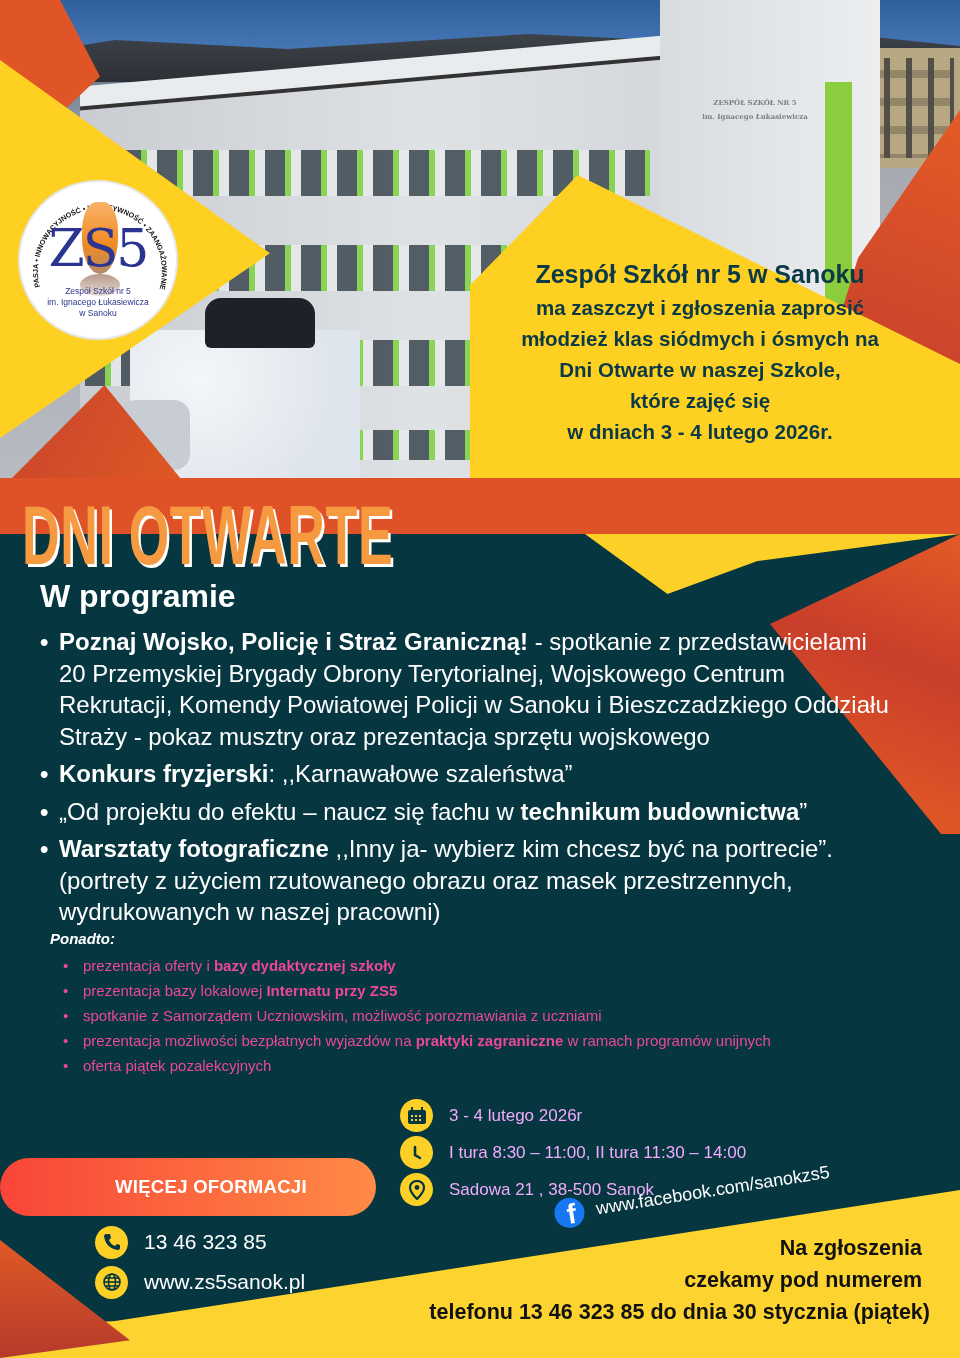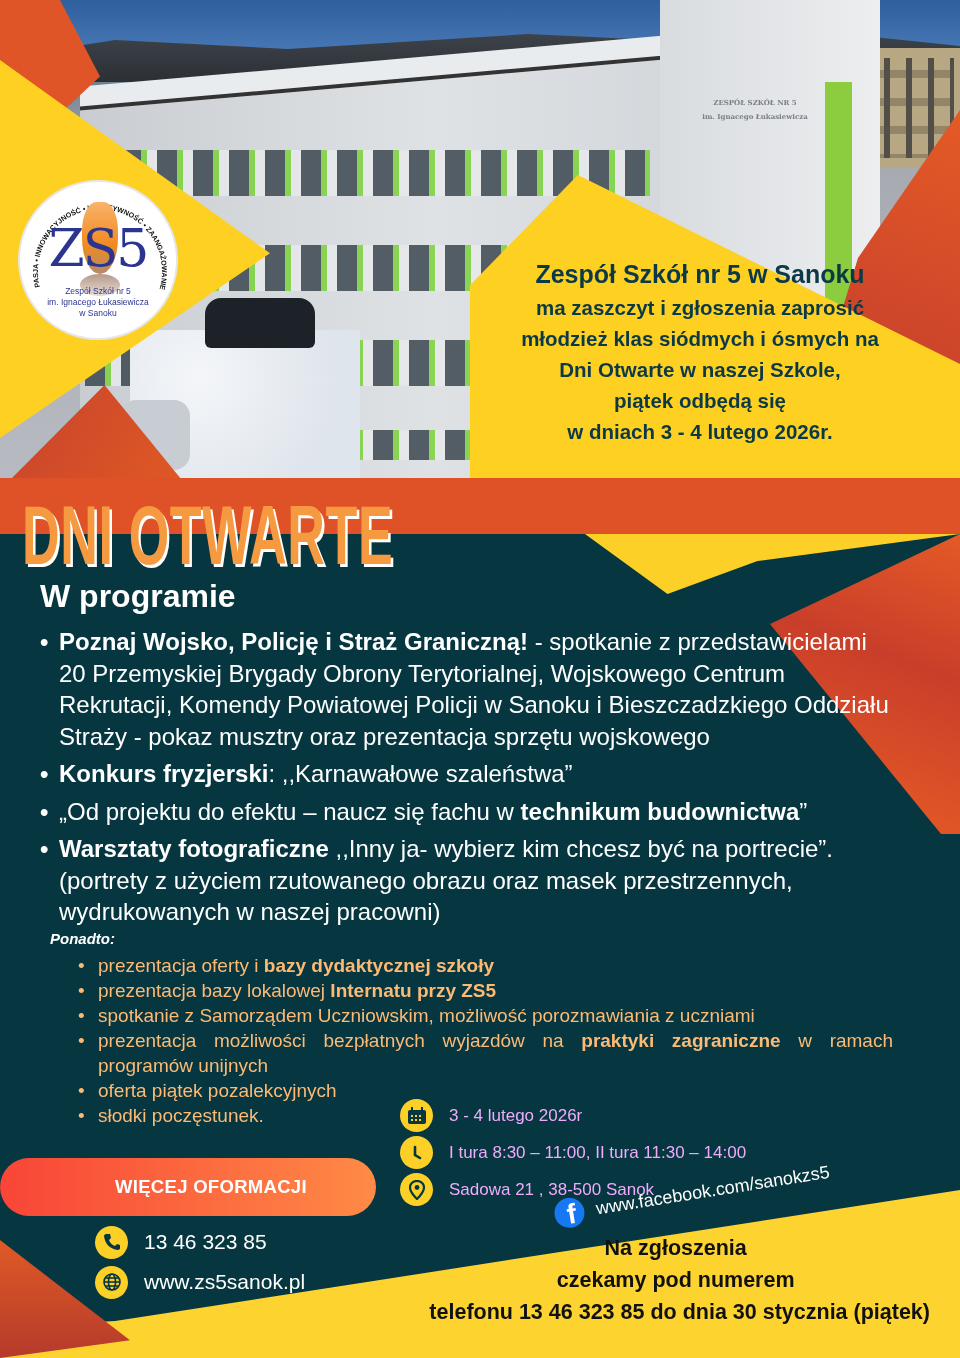--- a/index.html
+++ b/index.html
@@ -77,22 +77,22 @@
 
     
     .program { position: absolute; left: 40px; top: 626px; width: 860px; color: #fff;
       font-family: "Liberation Sans", sans-serif; font-size: 24px; line-height: 31.5px; }
     .program .item { position: relative; padding-left: 19px; margin-bottom: 6px; }
     .program .item::before { content: "•"; position: absolute; left: 0; top: 0; font-weight: bold; }
     .program b { font-weight: bold; }
 
     .ponadto { position: absolute; left: 50px; top: 930px; color: #fff; font-family: "Liberation Sans", sans-serif;
       font-style: italic; font-weight: bold; font-size: 15px; }
-    .extra { position: absolute; left: 78px; top: 953px; width: 815px; color: #fdba74; font-family: "Liberation Sans", sans-serif;
-      font-size: 19px; line-height: 25px; }
+    .extra { position: absolute; left: 63px; top: 953px; width: 815px; color: #ec4899; font-family: "Liberation Sans", sans-serif;
+      font-size: 15px; line-height: 25px; }
     .extra .item { position: relative; padding-left: 20px; text-align: justify; }
     .extra .item::before { content: "•"; position: absolute; left: 0; }
     .extra .item.short { width: 320px; }
 
     
     .info { position: absolute; left: 400px; top: 1097px; color: #f0abfc; font-family: "Liberation Sans", sans-serif; font-size: 17px; }
     .info .row { display: flex; align-items: center; height: 37px; }
     .icon-circle { width: 33px; height: 33px; border-radius: 50%; background: #fdd027; display: flex; align-items: center; justify-content: center; margin-right: 16px; flex-shrink: 0; }
     .icon-circle svg { display: block; }
 
@@ -108,21 +108,21 @@
     .bl-orange { position: absolute; left: 0; top: 1240px; width: 130px; height: 118px;
       background: linear-gradient(180deg, #e05a26, #b53a2b); clip-path: polygon(0 0, 100% 85%, 0 100%); }
     .bottom-yellow { position: absolute; left: 0; top: 1190px; width: 960px; height: 168px; background: #fdd330;
       clip-path: polygon(100% 0, 100% 100%, 0 100%, 0 82%, 12% 78%); }
 
     .fb { position: absolute; left: 557px; top: 1200px; display: flex; align-items: center; transform: rotate(-9deg); transform-origin: left bottom; }
     .fb-icon { width: 30px; height: 30px; border-radius: 50%; background: #1877f2; display: flex; align-items: flex-end; justify-content: center; overflow: hidden; margin-right: 12px; }
     .fb-icon span { color: #fff; font-family: "Liberation Sans", sans-serif; font-weight: bold; font-size: 28px; line-height: 26px; margin-left: 4px; }
     .fb-text { color: #fff; font-family: "Liberation Sans", sans-serif; font-size: 18px; }
 
-    .cta { position: absolute; right: 30px; top: 1232px; text-align: center; color: #111; font-family: "Liberation Sans", sans-serif; font-weight: bold; font-size: 21.5px; line-height: 32px; }
+    .cta { position: absolute; right: 30px; top: 1232px; text-align: right; color: #111; font-family: "Liberation Sans", sans-serif; font-weight: bold; font-size: 21.5px; line-height: 32px; }
     .cta .l1, .cta .l2 { padding-right: 8px; }
     .cta .l3 { }
   </style>
 </head>
 <body>
 
 <div class="poster">
 
   <div class="photo">
     <div class="hills"></div>
@@ -169,21 +169,21 @@
       <div>im. Ignacego Łukasiewicza</div>
       <div>w Sanoku</div>
     </div>
   </div>
 
   <div class="invite">
     <div class="l1">Zespół Szkół nr 5 w Sanoku</div>
     <div class="ln">ma zaszczyt i zgłoszenia zaprosić</div>
     <div class="ln">młodzież klas siódmych i ósmych na</div>
     <div class="ln">Dni Otwarte w naszej Szkole,</div>
-    <div class="ln">piątek odbędą się</div>
+    <div class="ln">które zajęć się</div>
     <div class="ln">w dniach 3 - 4 lutego 2026r.</div>
   </div>
 
   <div class="band"></div>
   <div class="dark-yellow-tri"></div>
   <div class="dark-orange-tri"></div>
   <div class="title-big">DNI OTWARTE</div>
 
   <div class="section-title">W programie</div>
 
@@ -202,21 +202,20 @@
     </div>
   </div>
 
   <div class="ponadto">Ponadto:</div>
   <div class="extra">
     <div class="item"><span>prezentacja oferty i </span><b>bazy dydaktycznej szkoły</b></div>
     <div class="item"><span>prezentacja bazy lokalowej </span><b>Internatu przy ZS5</b></div>
     <div class="item"><span>spotkanie z Samorządem Uczniowskim, możliwość porozmawiania z uczniami</span></div>
     <div class="item" style="text-align-last:left"><span>prezentacja możliwości bezpłatnych wyjazdów na </span><b>praktyki zagraniczne</b><span> w ramach programów unijnych</span></div>
     <div class="item short"><span>oferta piątek pozalekcyjnych</span></div>
-    <div class="item short"><span>słodki poczęstunek.</span></div>
   </div>
 
   <div class="info">
     <div class="row">
       <span class="icon-circle">
         <svg width="20" height="18" viewBox="0 0 20 18">
             <rect x="1" y="3" width="18" height="14" rx="2" fill="#063640"></rect>
             <rect x="4" y="0" width="2" height="5" fill="#063640"></rect>
             <rect x="14" y="0" width="2" height="5" fill="#063640"></rect>
             <g fill="#fdd027">

